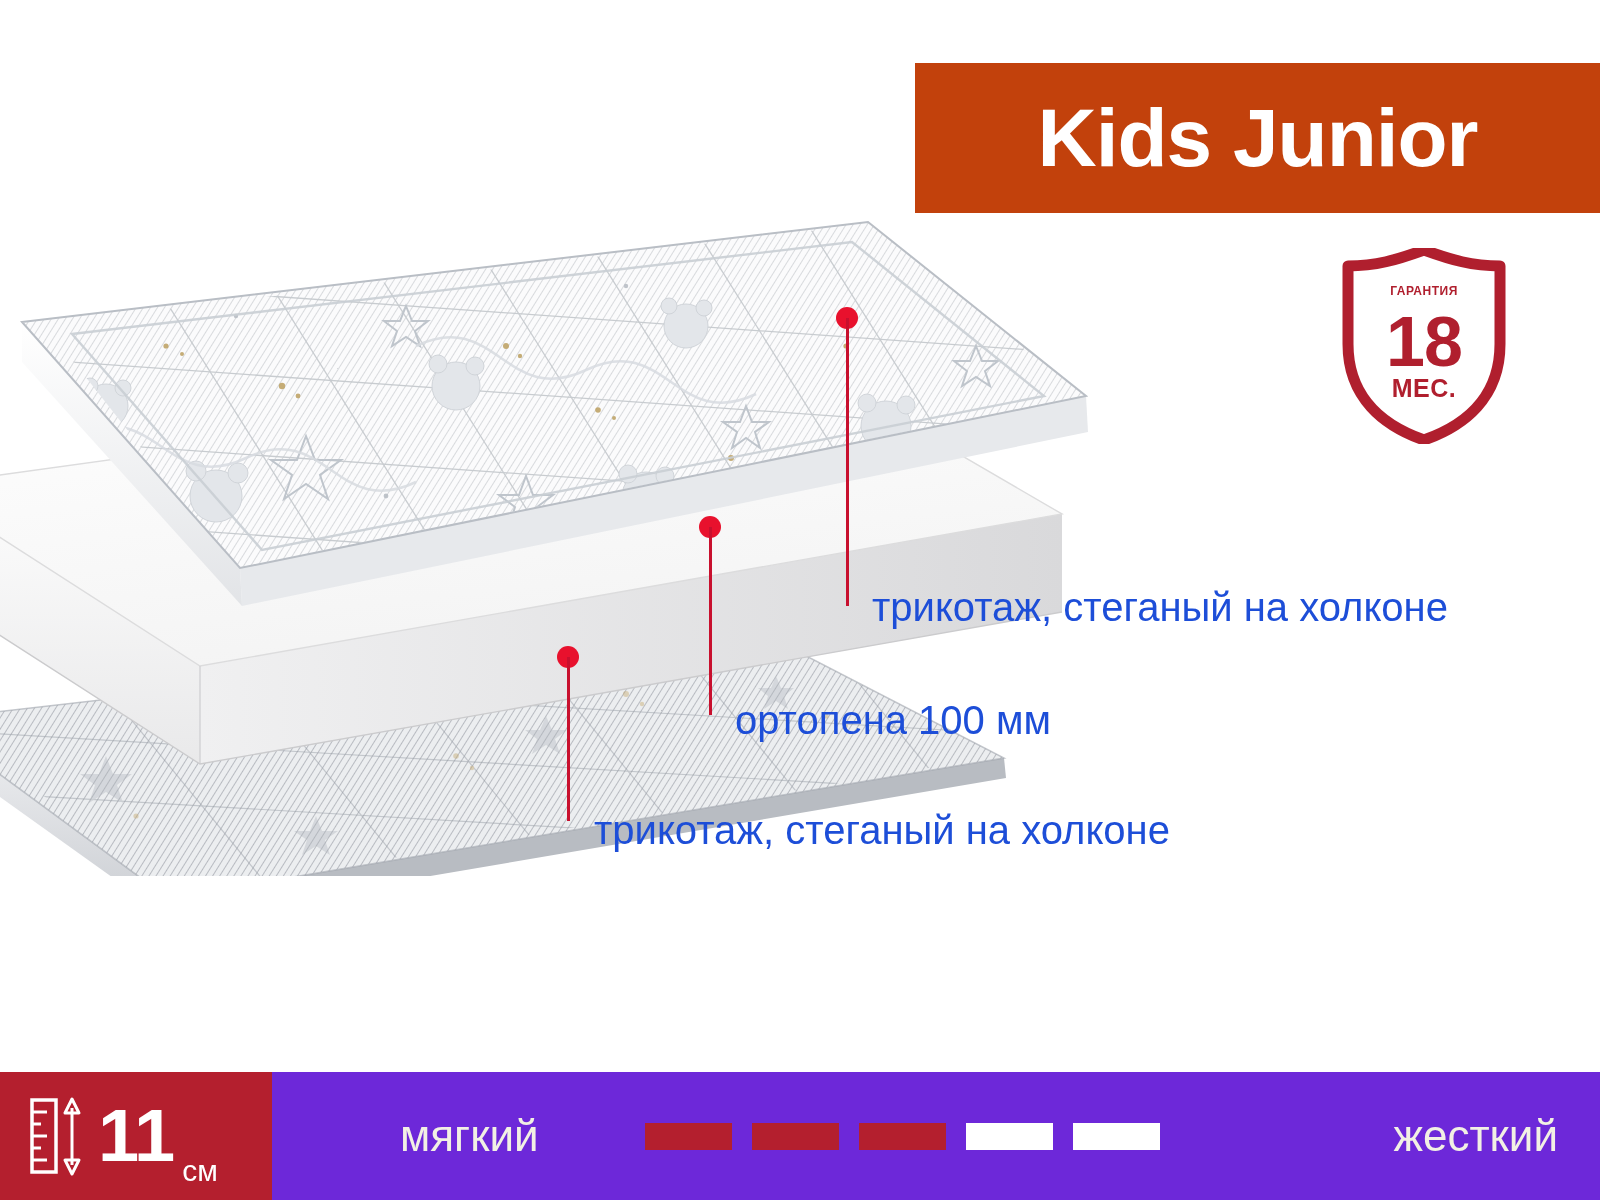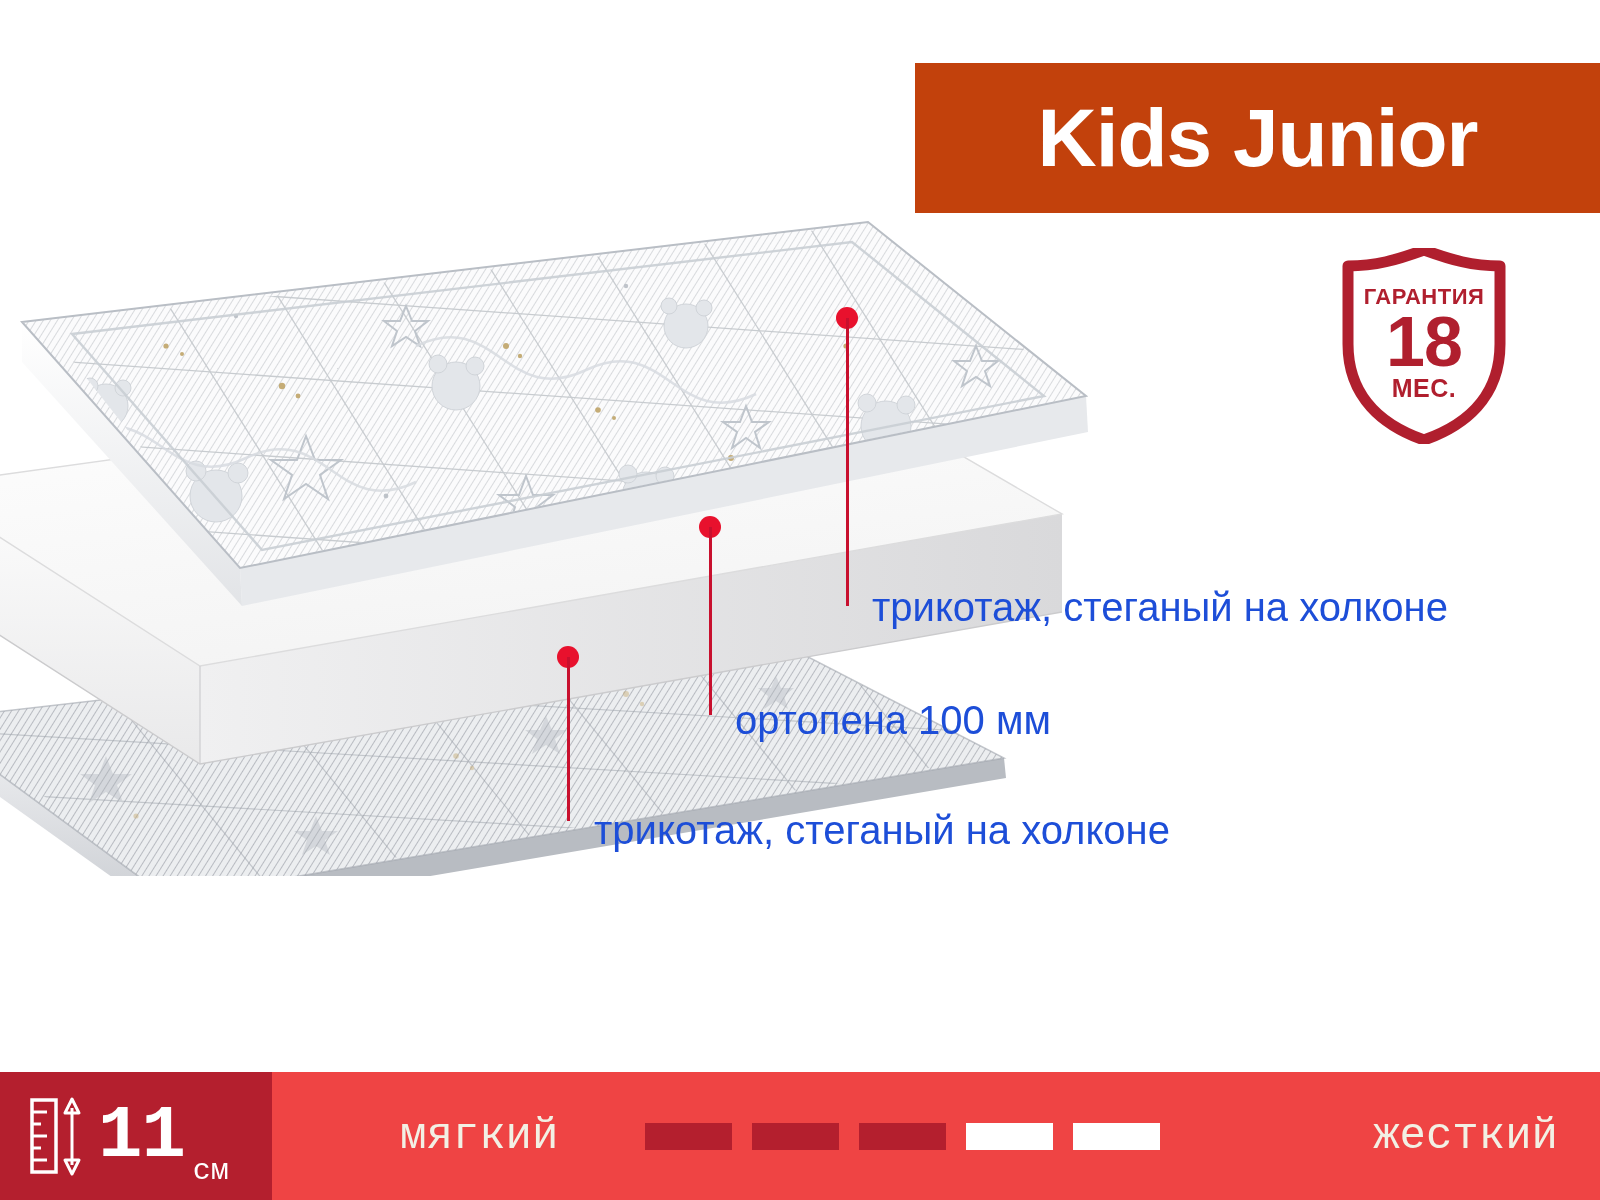--- a/index.html
+++ b/index.html
@@ -48,21 +48,21 @@
     height: 196px;
   }
   .warranty svg { display: block; width: 100%; height: 100%; }
   .w-label {
     position: absolute;
     left: 0; right: 0;
     text-align: center;
     color: #B01F2E;
     font-weight: bold;
   }
-  .w-top  { top: 36px;  font-size: 22px; letter-spacing: 0.5px; }
+  .w-top  { top: 36px;  font-size: 12px; letter-spacing: 0.5px; }
   .w-num  { top: 54px;  font-size: 70px; letter-spacing: -1px; }
   .w-bot  { top: 126px; font-size: 25px; letter-spacing: 0.5px; }
 
   
   .mattress {
     position: absolute;
     left: -14px;
     top: 196px;
     width: 1130px;
     height: 680px;
@@ -117,21 +117,20 @@
   }
 
   
   .bottom-bar {
     position: absolute;
     left: 0;
     top: 1072px;
     width: 1600px;
     height: 128px;
     display: flex;
-    font-family: Liberation Mono, monospace;
   }
   .bb-height {
     width: 272px;
     background: #B41F2E;
     display: flex;
     align-items: center;
     padding-left: 28px;
     box-sizing: border-box;
   }
   .ruler-icon { width: 58px; height: 82px; margin-right: 12px; }
@@ -145,21 +144,21 @@
   }
   .bb-h-unit {
     color: #ffffff;
     font-size: 30px;
     margin-left: 8px;
     align-self: flex-end;
     padding-bottom: 12px;
   }
   .bb-firm {
     flex: 1;
-    background: #ef4444;
+    background: #6d28d9;
     display: flex;
     align-items: center;
     position: relative;
   }
   .firm-label {
     color: #F2F0E4;
     font-size: 44px;
     white-space: nowrap;
     position: absolute;
   }

